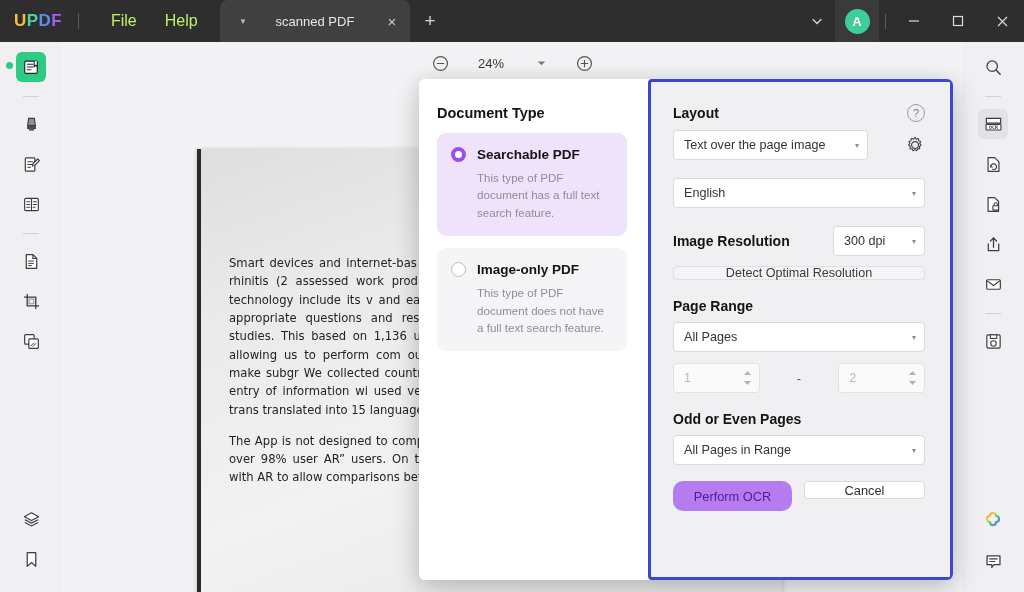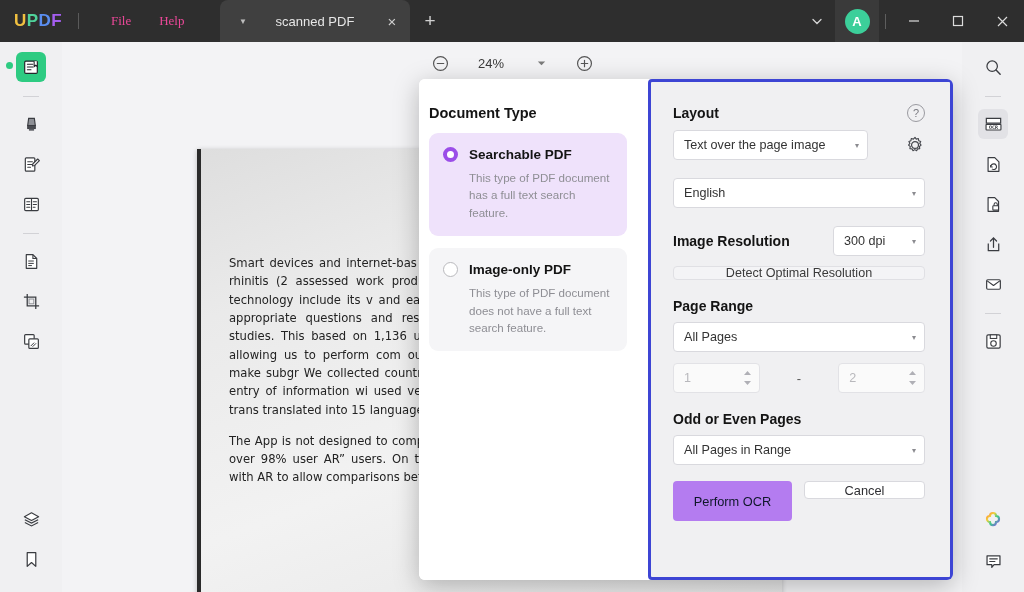--- a/index.html
+++ b/index.html
@@ -17,21 +17,21 @@
     background:#2e2e2e; display:flex; align-items:center;
   }
   .logo {
     margin-left:14px; font-size:17px; font-weight:bold; letter-spacing:.4px;
     display:flex;
   }
   .logo span { display:inline-block; }
   .logo .l1{color:#f0c040;} .logo .l2{color:#4fd29a;} .logo .l3{color:#5a8ef0;} .logo .l4{color:#a55ef0;}
   .tb-sep { width:1px; height:16px; background:#5a5a5a; margin:0 18px 0 16px; }
   .tb-menu {
-    color:#ec4899; font-size:13px; padding:4px 14px; cursor:default;font-family:Liberation Serif, serif;
+    color:#bef264; font-size:16px; padding:4px 14px; cursor:default;
   }
 
   .tabstrip { position:absolute; left:220px; top:0; height:42px; display:flex; align-items:flex-end; }
   .tab {
     position:relative; width:190px; height:42px; background:#404040;
     border-radius:8px 8px 0 0; display:flex; align-items:center;
   }
   .tab-caret {
     width:26px; text-align:center; color:#bdbdbd; font-size:8px; margin-left:10px;
   }
@@ -110,21 +110,21 @@
     width:310px; color:#232323;
   }
   .page-body p { margin-bottom:13px; }
 
   
   .dialog{
     position:absolute; left:419px; top:37px; width:534px; height:501px;
     background:#ffffff; border-radius:6px; box-shadow:0 6px 26px rgba(0,0,0,.26);
     display:flex; overflow:hidden;
   }
-  .dlg-left{ width:226px; padding:26px 18px 0 10px; background:#ffffff; }
+  .dlg-left{ width:226px; padding:26px 18px 0 18px; background:#ffffff; }
   .dlg-right{
     position:absolute; left:229px; top:0; width:305px; height:501px;
     background:#f0f0f2; border:3px solid #3d45d4; border-radius:4px;
     padding:22px 25px 0 22px;
   }
 
   .sec-title{ font-size:14.5px;font-weight:bold;color:#141414;margin-bottom:12px; }
 
   .opt-card{
     border-radius:9px;padding:14px 14px 15px 14px;margin-bottom:12px;cursor:pointer;
@@ -171,21 +171,21 @@
   .spinner{
     position:relative;flex:1;height:30px;background:#fafafa;border:1px solid #e2e2e6;border-radius:4px;
     display:flex;align-items:center;padding-left:10px;font-size:12.6px;color:#b8b8bc;
   }
   .spin-arrows{ position:absolute;right:7px;top:50%;transform:translateY(-50%);
                 display:flex;flex-direction:column;gap:4px;color:#b0b0b6;font-size:7px;line-height:7px;cursor:pointer;}
   .dash{ color:#555;font-size:13px; }
 
   .btn-row{ display:flex;gap:12px;margin-top:16px; }
   .btn-primary{
-    flex:1;height:40px;border-radius:4px;background:#b47cf0;color:#0f172a;
+    flex:1;height:30px;border-radius:10px;background:#b47cf0;color:#4c1d95;
     display:flex;align-items:center;justify-content:center;font-size:12.8px;cursor:pointer;
   }
   .btn-secondary{
     flex:1;height:18px;border-radius:4px;background:#fff;border:1px solid #d9d9de;color:#2f2f33;
     display:flex;align-items:center;justify-content:center;font-size:12.8px;cursor:pointer;
   } .mb18{margin-bottom:18px;gap:37px;}
   svg{ display:block; }
 </style>
 </head>
 <body>

